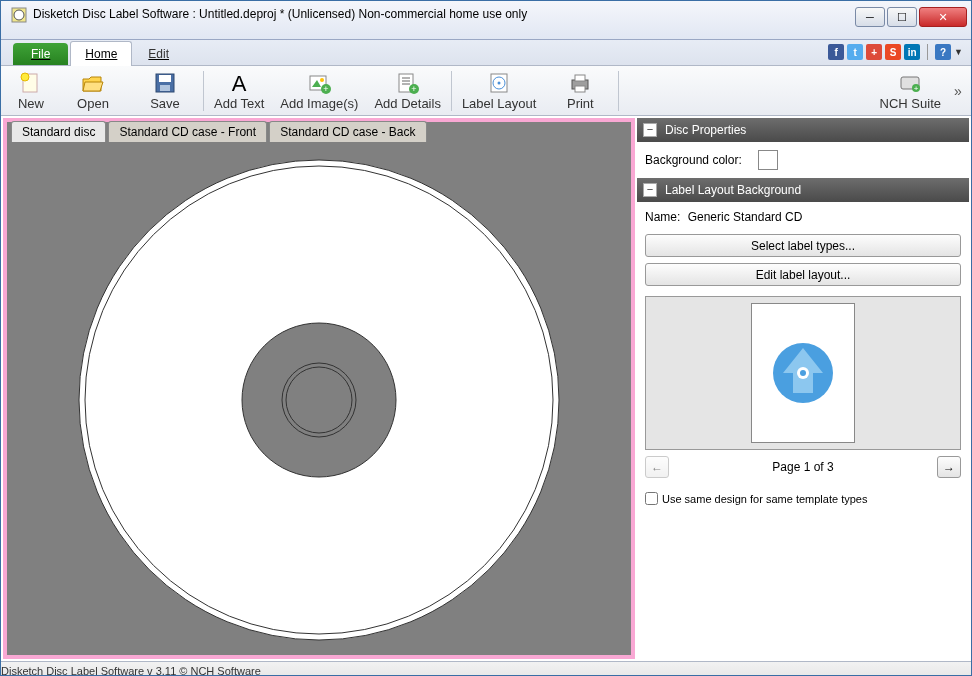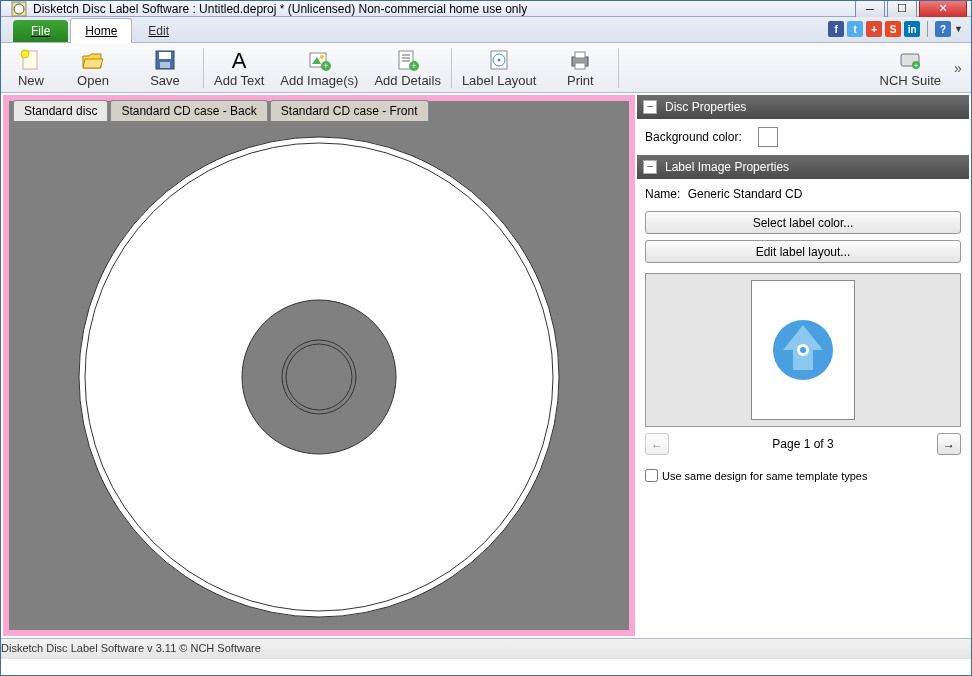--- a/index.html
+++ b/index.html
@@ -1,19 +1,19 @@
 <!DOCTYPE html>
 <html><head>
 <meta charset="utf-8">
 <style>
 * { box-sizing: border-box; margin: 0; padding: 0; font-family: "Segoe UI", Tahoma, sans-serif; }
 body { width: 972px; height: 676px; background: #fff; overflow: hidden; border: 1px solid #3a6ea5; }
 
 
-.titlebar { height: 16px; background: linear-gradient(#f4f6fb,#e1e7f3); display: flex; align-items: center; padding: 6px 4px; border-bottom: 1px solid #9aa7c4; }
+.titlebar { height: 39px; background: linear-gradient(#f4f6fb,#e1e7f3); display: flex; padding: 6px 4px; border-bottom: 1px solid #9aa7c4; }
 .titlebar .app-icon { width: 16px; height: 16px; margin: 0 6px; }
 .titlebar .title { font-size: 12px; color: #000; flex: 1; }
 .winbtns { display: flex; gap: 2px; }
 .winbtn { width: 30px; height: 20px; border: 1px solid #7a8aa6; border-radius: 3px; background: linear-gradient(#f8f8f8,#d7dde8); display:flex;align-items:center;justify-content:center; font-size:11px; }
 .winbtn.close { width: 48px; background: linear-gradient(#f08080,#c92a2a); border-color:#a52020; color:#fff; }
 
 
 .ribbon-tabs { height: 26px; background: linear-gradient(#e7ecf5,#dde3ee); display:flex; align-items:flex-end; padding-left:12px; position:relative; border-bottom:1px solid #b0b8c7;text-decoration:underline;}
 .file-tab { background: linear-gradient(#3fa338,#278220); color:#fff; font-size:12px; padding:4px 18px; border-radius:4px 4px 0 0; cursor:pointer; }
 .rtab { font-size:12px; padding:5px 14px; background:#fff; border:1px solid #b0b8c7; border-bottom:none; border-radius:3px 3px 0 0; margin-left:2px; cursor:pointer; position:relative; top:1px;}
@@ -24,21 +24,21 @@
 
 .toolbar { height: 50px; background: linear-gradient(#fafbfc,#e9ecf2); display:flex; align-items:center; border-bottom:1px solid #b0b8c7; padding:0 4px; }
 .tbtn { display:flex; flex-direction:column; align-items:center; justify-content:center; height:48px; padding:0 8px; min-width:52px; cursor:pointer; border-radius:3px; }
 .tbtn .ic { width:24px; height:24px; display:flex;align-items:center;justify-content:center; }
 .tbtn .lbl { font-size:13px; color:#333; margin-top:1px; white-space:nowrap; }
 .tsep { width:1px; height:40px; background:#c0c6d0; margin:0 2px; }
 .tb-overflow { width:18px; height:48px; display:flex;align-items:center;justify-content:center; font-size:14px; color:#555; cursor:pointer;}
 
 
 .main { display:flex; height: 545px; }
-.canvas-area { flex:1; position:relative; background:#808080; border:6px solid #f9a8d4; margin:2px; }
+.canvas-area { flex:1; position:relative; background:#808080; border:4px solid #f9a8d4; margin:2px; }
 .doc-tabs { position:absolute; top:-1px; left:4px; display:flex; z-index:2; }
 .dtab { font-size:12px; padding:3px 10px; background:#d4d0c8; border:1px solid #888; border-bottom:none; border-radius:3px 3px 0 0; margin-right:2px; cursor:pointer; }
 .dtab.active { background:#e8e8e8; }
 .canvas { position:absolute; top:22px; left:0; right:0; bottom:0; display:flex; align-items:center; justify-content:center; }
 
 
 .side { width:332px; background:#fff; margin:2px 2px 2px 0; display:flex; flex-direction:column; }
 .panel-hdr { height:24px; background:linear-gradient(#6d6d6d,#4a4a4a); color:#fff; font-size:12px; display:flex; align-items:center; padding:0 6px; }
 .panel-hdr .toggle { width:14px; height:14px; border:1px solid #aaa; background:#fff; color:#333; font-size:11px; line-height:11px; text-align:center; margin-right:8px; cursor:pointer;}
 .panel-body { padding:8px; font-size:12px; }
@@ -185,22 +185,22 @@
       </span>
     <span class="lbl">NCH Suite</span>
   </div>
   <div class="tb-overflow">»</div>
 </div>
 
 <div class="main">
   <div class="canvas-area">
     <div class="doc-tabs">
       <div class="dtab active">Standard disc</div>
+      <div class="dtab">Standard CD case - Front</div>
       <div class="dtab">Standard CD case - Back</div>
-      <div class="dtab">Standard CD case - Front</div>
     </div>
     <div class="canvas">
       <svg width="500" height="500">
         <circle cx="250" cy="250" r="240" fill="#fff" stroke="#333" stroke-width="1"></circle>
         <circle cx="250" cy="250" r="234" fill="none" stroke="#333" stroke-width="1"></circle>
         <circle cx="250" cy="250" r="77" fill="#808080" stroke="#333" stroke-width="1"></circle>
         <circle cx="250" cy="250" r="37" fill="#808080" stroke="#333" stroke-width="1"></circle>
         <circle cx="250" cy="250" r="33" fill="#808080" stroke="#333" stroke-width="1"></circle>
       </svg>
     </div>
@@ -213,28 +213,28 @@
     </div>
     <div class="panel-body">
       <div class="bgcolor-row">
         <span>Background color:</span>
         <span class="swatch"></span>
       </div>
     </div>
 
     <div class="panel-hdr">
       <span class="toggle">−</span>
-      <span>Label Image Properties</span>
+      <span>Label Layout Background</span>
     </div>
     <div class="panel-body" style="flex:1">
       <div style="margin-bottom:10px">
         <span>Name:</span>
         <span style="margin-left:4px">Generic Standard CD</span>
       </div>
-      <button class="widebtn">Select label color...</button>
+      <button class="widebtn">Select label types...</button>
       <button class="widebtn">Edit label layout...</button>
       <div class="preview-box">
         <div class="page-thumb">
           <svg width="70" height="70">
               <circle cx="35" cy="35" r="30" fill="#4a9fe0"></circle>
               <polygon points="35,10 55,35 45,35 45,55 25,55 25,35 15,35" fill="#8cc7ef"></polygon>
               <circle cx="35" cy="35" r="6" fill="#fff"></circle>
               <circle cx="35" cy="35" r="3" fill="#4a9fe0"></circle>
             </svg>
         </div>

